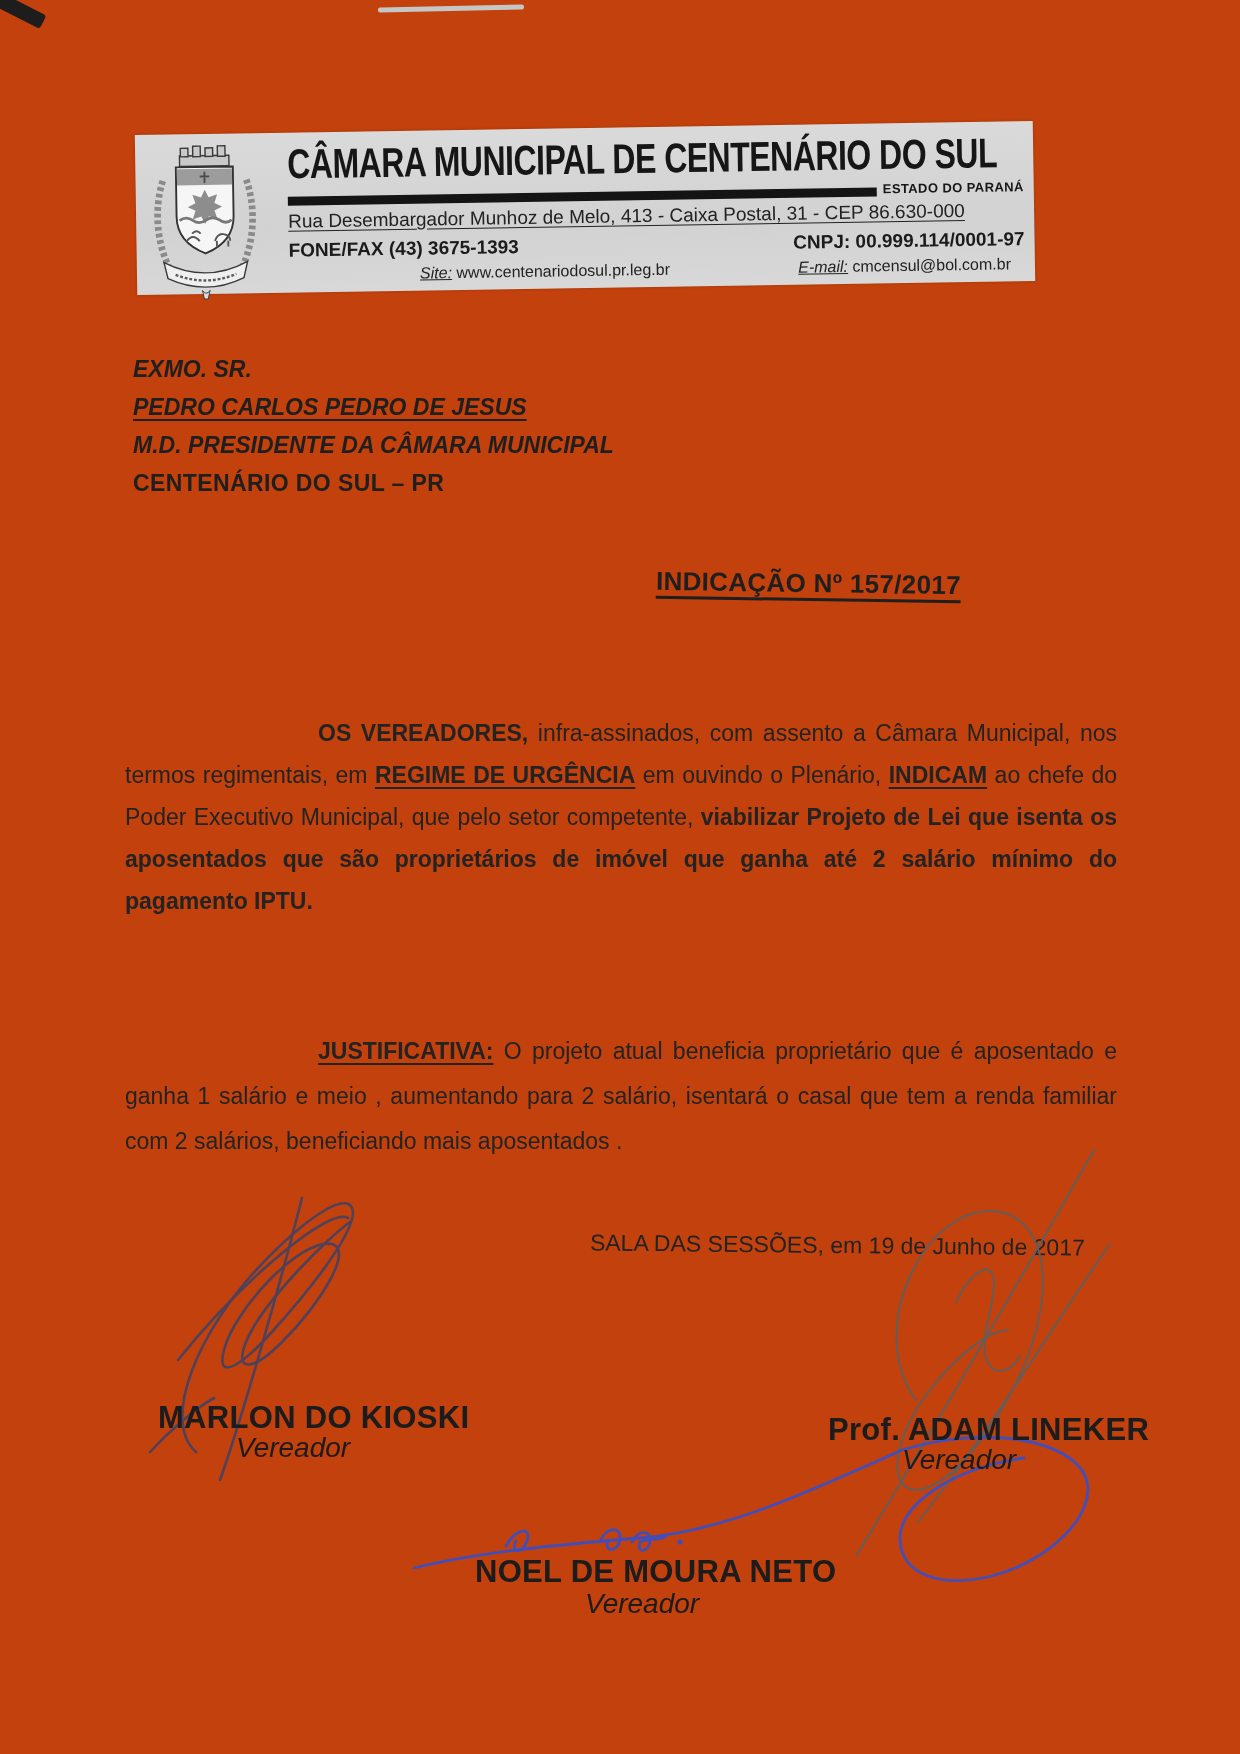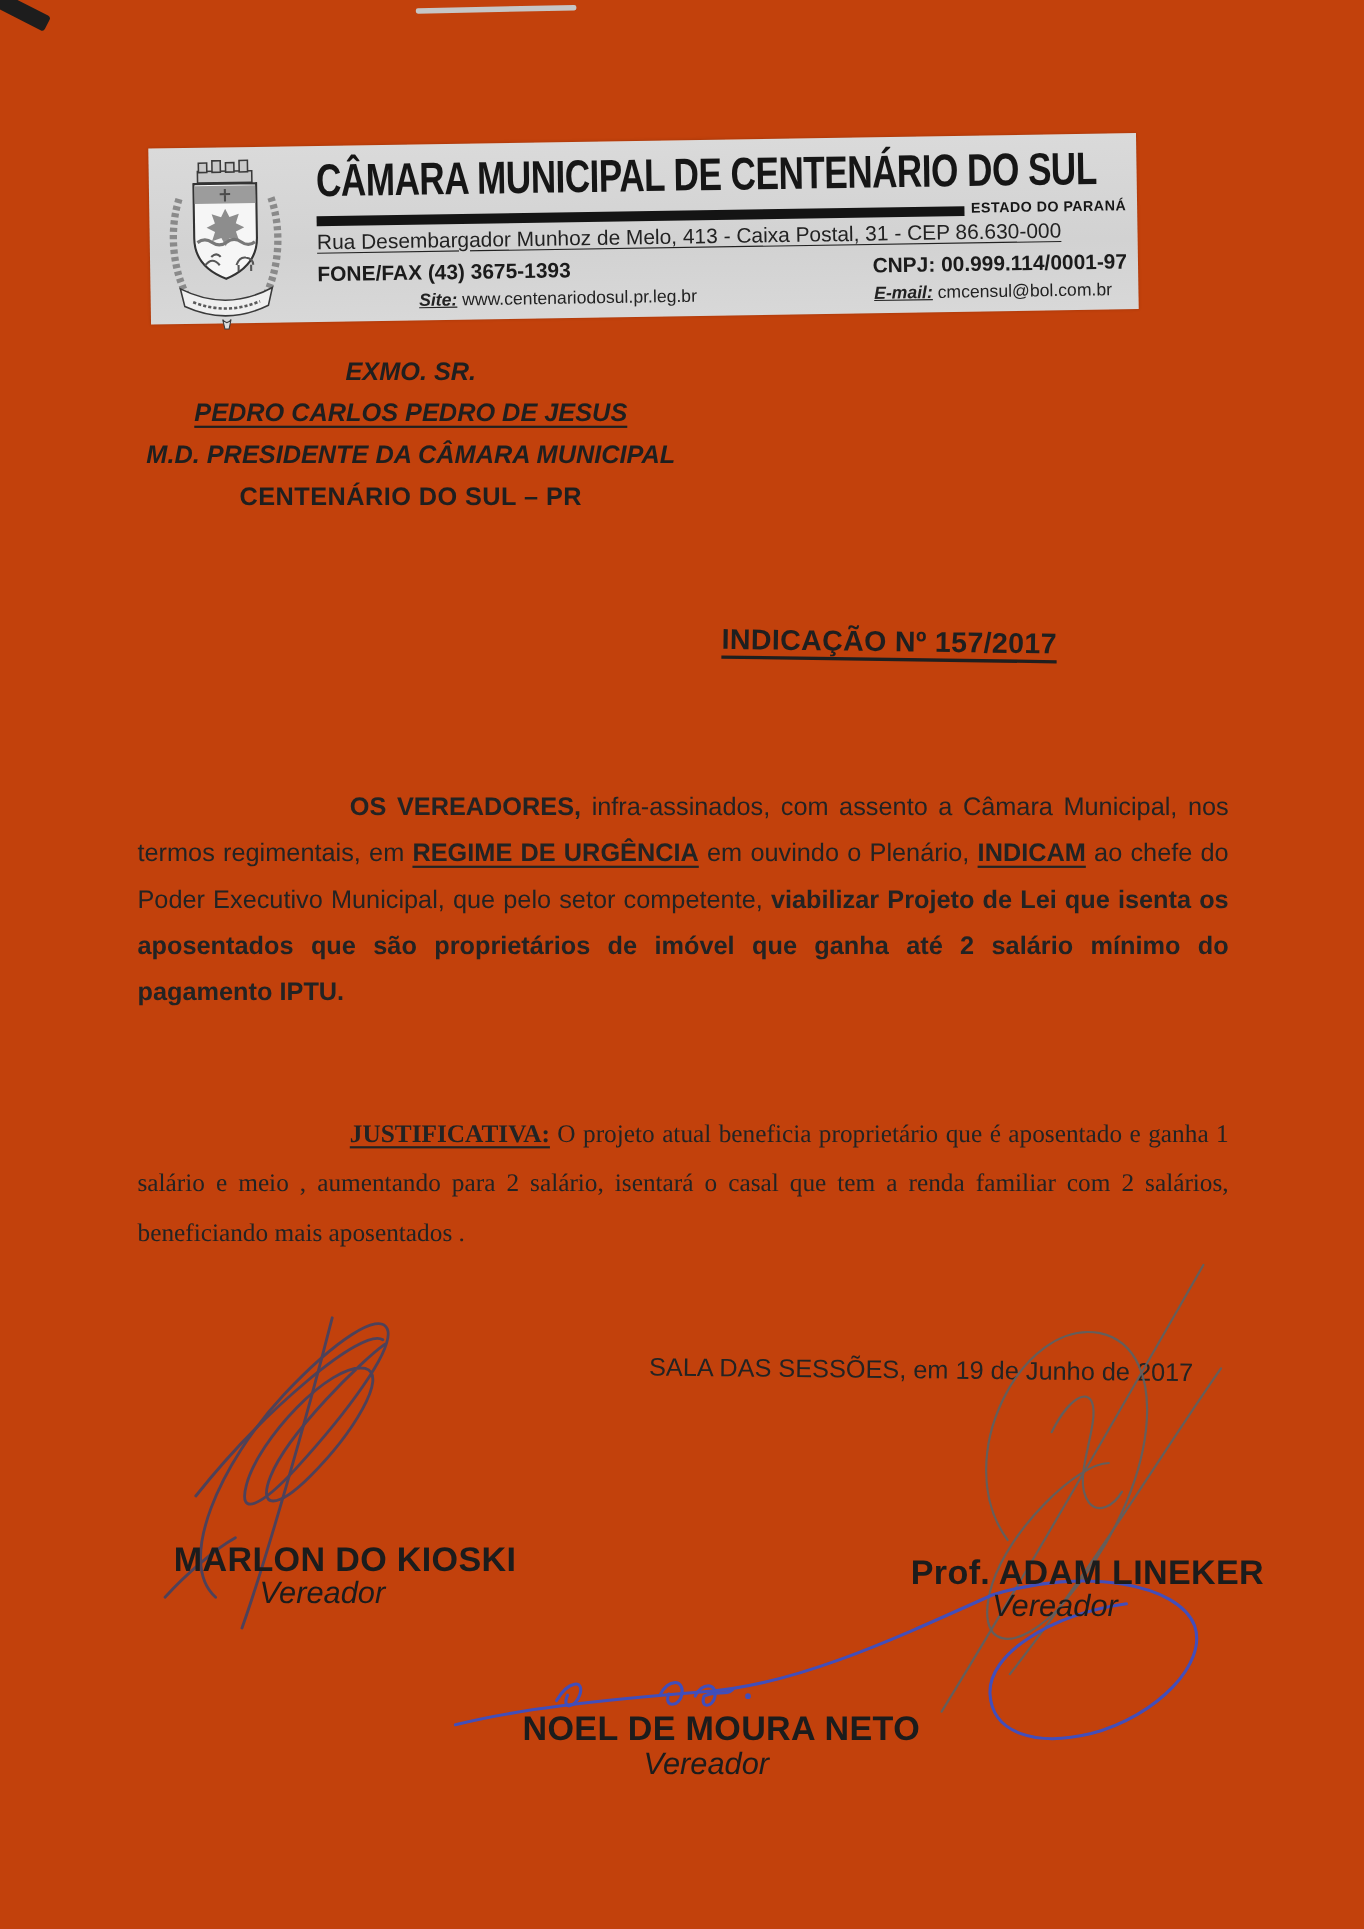--- a/index.html
+++ b/index.html
@@ -22,39 +22,39 @@
             color:#161616;transform:scale(1.0,1.3);transform-origin:left top;height:44px;}
   .bar-row{display:flex;align-items:flex-end;gap:6px;margin-top:6px;}
   .bar{flex:1;height:9px;background:#141414;}
   .estado{font-size:13px;font-weight:bold;letter-spacing:0.4px;white-space:nowrap;color:#171717;}
   .lh-address{margin-top:5px;font-size:19px;color:#222;text-decoration:underline;
               text-underline-offset:3px;white-space:nowrap;}
   .lh-row{display:flex;justify-content:space-between;margin-top:7px;font-size:19px;font-weight:bold;color:#1b1b1b;}
   .lh-row2{display:flex;margin-top:5px;font-size:16px;color:#222;}
   .lh-row2 .site-wrap{margin-left:92px;}
   .lh-row2 .email-wrap{margin-left:auto;margin-right:14px;}
-  .lbl{font-weight:bold;font-style:italic;text-decoration:underline;}
+  .lbl{font-weight:normal;font-style:italic;text-decoration:underline;margin-left:39px;}
 
   
-  .addressee{position:absolute;left:133px;top:318px;line-height:38px;text-align:center;}
+  .addressee{position:absolute;left:133px;top:350px;line-height:38px;}
   .addr1{font-size:23px;font-weight:bold;font-style:italic;}
   .addr2{font-size:23px;font-weight:bold;font-style:italic;text-decoration:underline;text-underline-offset:4px;}
   .addr3{font-size:23px;font-weight:bold;font-style:italic;}
   .addr4{font-size:23px;font-weight:bold;letter-spacing:0.4px;}
 
   
   .doc-title{position:absolute;left:656px;top:568px;font-size:26px;font-weight:bold;
              text-decoration:underline;text-decoration-thickness:3px;text-underline-offset:6px;
              letter-spacing:0.3px;transform:rotate(0.8deg);}
 
   
   .para{position:absolute;left:125px;width:992px;font-size:23px;color:#232323;
         text-align:justify;}
   .para-body{top:712px;line-height:42px;text-indent:193px;}
-  .para-just{top:1008px;line-height:45px;text-indent:193px;font-family:Liberation Serif, serif;}
+  .para-just{top:1029px;line-height:45px;text-indent:193px;}
 
   
   .sala{position:absolute;left:590px;top:1232px;font-size:23px;transform:rotate(0.6deg);color:#232323;}
 
   
   .sig-name{position:absolute;font-size:31px;font-weight:bold;letter-spacing:0.3px;color:#1c1c1c;}
   .sig-role{position:absolute;font-size:28px;font-style:italic;color:#1c1c1c;}
   .n-marlon{left:158px;top:1400px;}
   .r-marlon{left:236px;top:1432px;}
   .n-adam{left:828px;top:1412px;}

